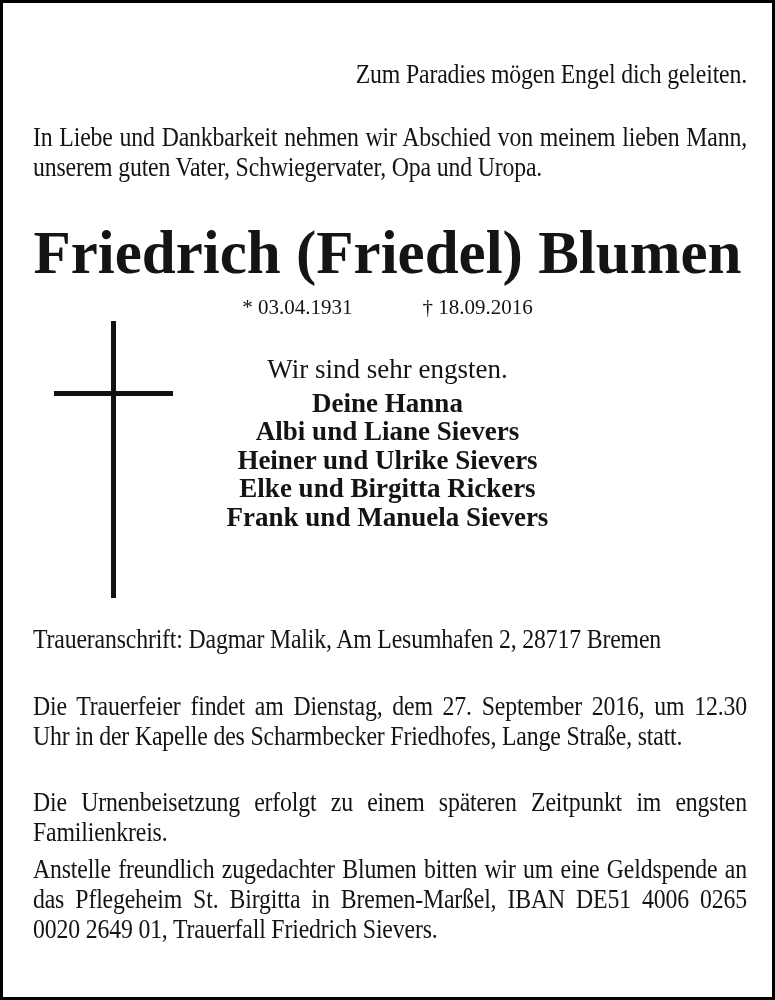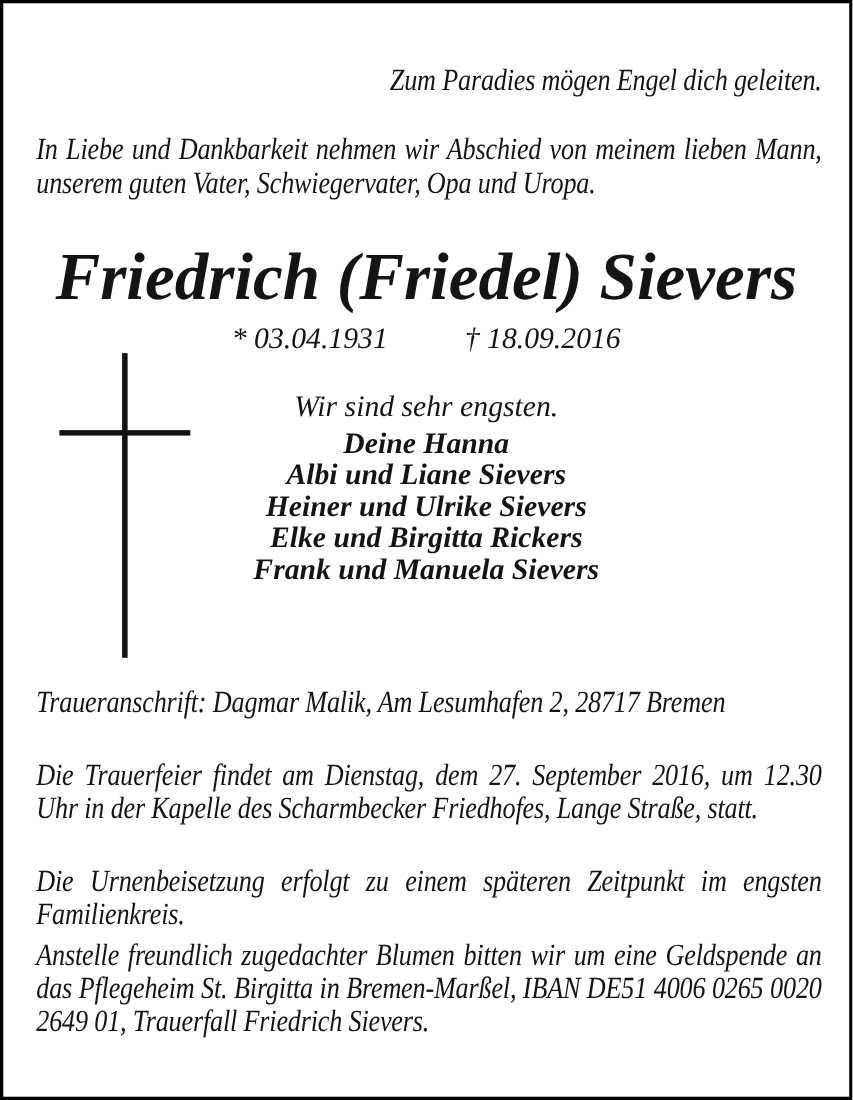--- a/index.html
+++ b/index.html
@@ -6,21 +6,20 @@
   .page{
     position:relative;
     width:775px;height:1000px;
     box-sizing:border-box;
     margin:0 auto;
     background:#ffffff;
     border:3px solid #000000;
     overflow:hidden;
     font-family:"Liberation Serif","DejaVu Serif",serif;
     color:#141414;
-    font-style:italic;
   }
   .abs{position:absolute;}
   
   .cond{
     left:30px;width:840px;
     transform:scaleX(0.85);
     transform-origin:0 0;
     font-size:28px;line-height:30px;
     letter-spacing:-0.2px;
   }
@@ -30,42 +29,42 @@
   .epigraph{top:56px;}
   .intro{top:119px;}
   .deceased-name{
     top:220px;
     font-size:61px;line-height:60px;font-weight:bold;
     white-space:nowrap;
   }
   .dates{
     top:289px;
     display:flex;justify-content:center;gap:70px;
-    font-size:27px;line-height:30px;
+    font-size:21px;line-height:30px;
   }
   .sorrow{top:351px;font-size:27px;line-height:30px;}
   .mourners{top:386px;font-weight:bold;font-size:27px;line-height:28.4px;text-align:center;}
   .address{top:621px;}
   .para1{top:688px;}
   .para2{top:784px;}
   .para3{top:851px;}
   
   .cross-v{left:108px;top:318px;width:5px;height:277px;background:#121212;}
   .cross-h{left:51px;top:388px;width:119px;height:5px;background:#121212;}
 </style>
 </head>
 <body>
 
 <div class="page">
 
   <div class="abs cond right epigraph">Zum Paradies mögen Engel dich geleiten.</div>
 
   <div class="abs cond just intro">In Liebe und Dankbarkeit nehmen wir Abschied von meinem lieben Mann, unserem guten Vater, Schwiegervater, Opa und Uropa.</div>
 
-  <div class="abs center-block deceased-name">Friedrich (Friedel) Sievers</div>
+  <div class="abs center-block deceased-name">Friedrich (Friedel) Blumen</div>
 
   <div class="abs center-block dates">
     <span>* 03.04.1931</span>
     <span>† 18.09.2016</span>
   </div>
 
   <div class="abs cross-v"></div>
   <div class="abs cross-h"></div>
 
   <div class="abs center-block sorrow">Wir sind sehr engsten.</div>

